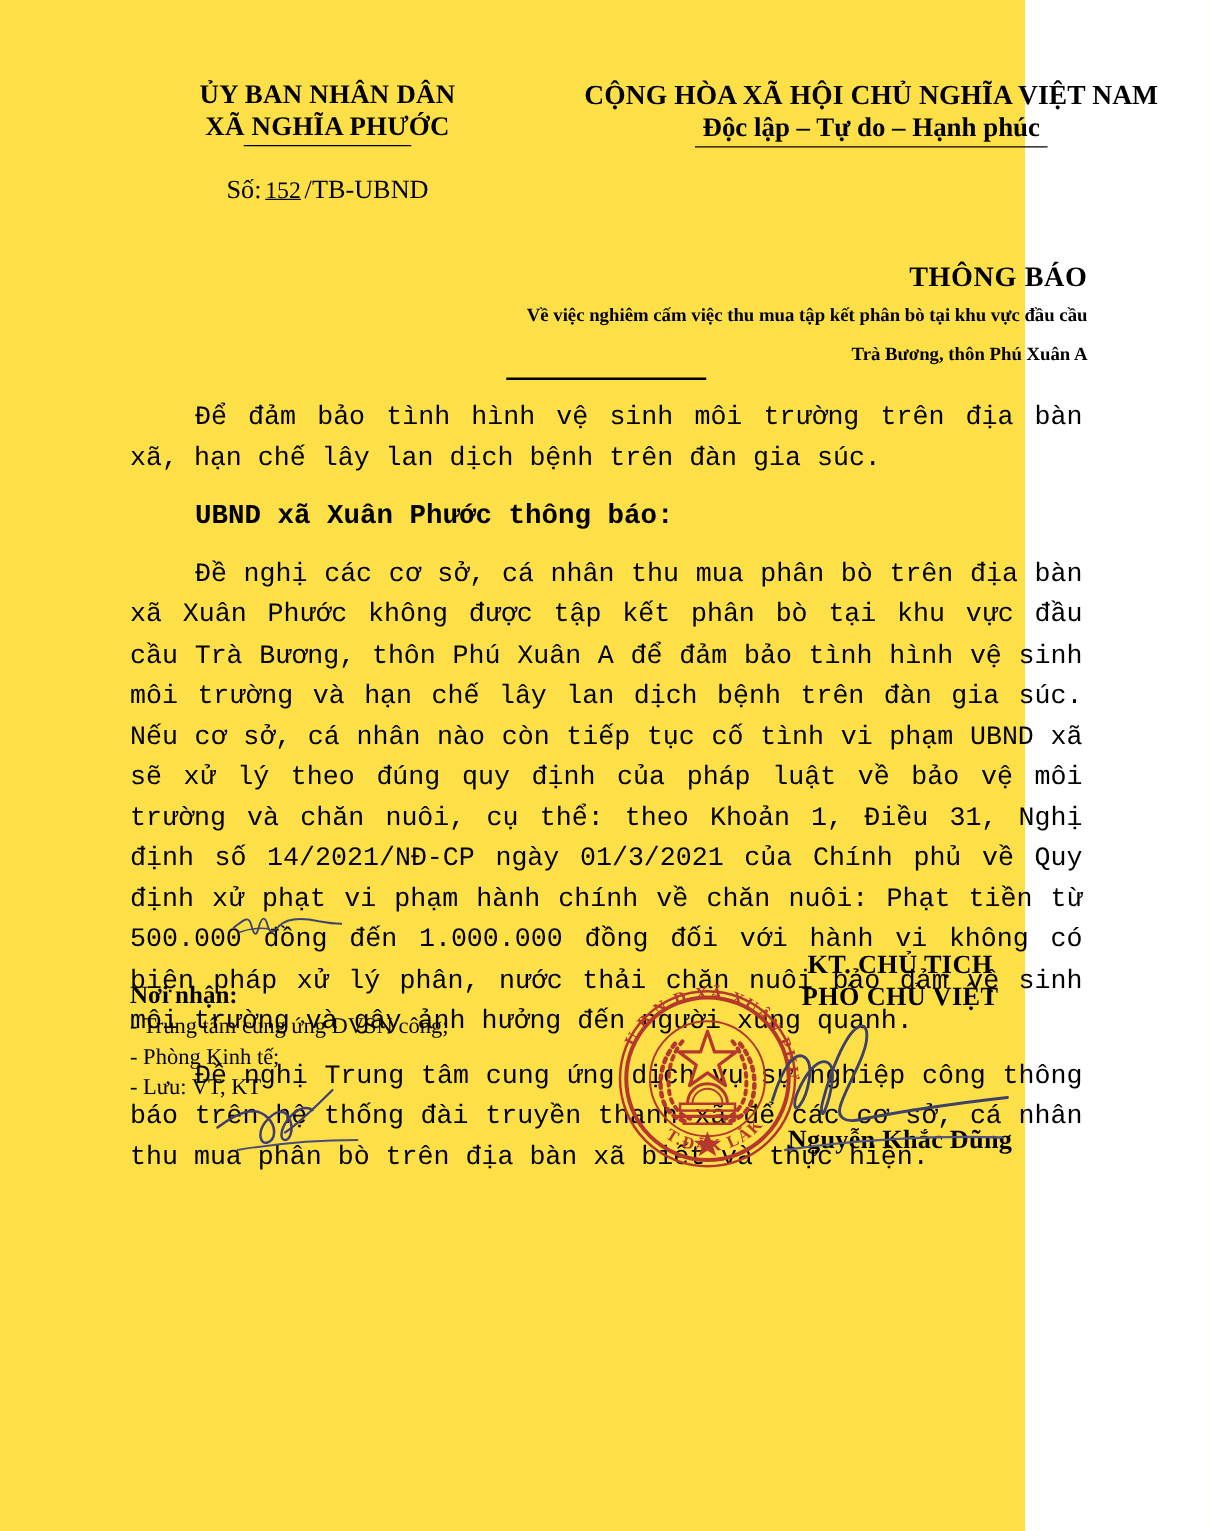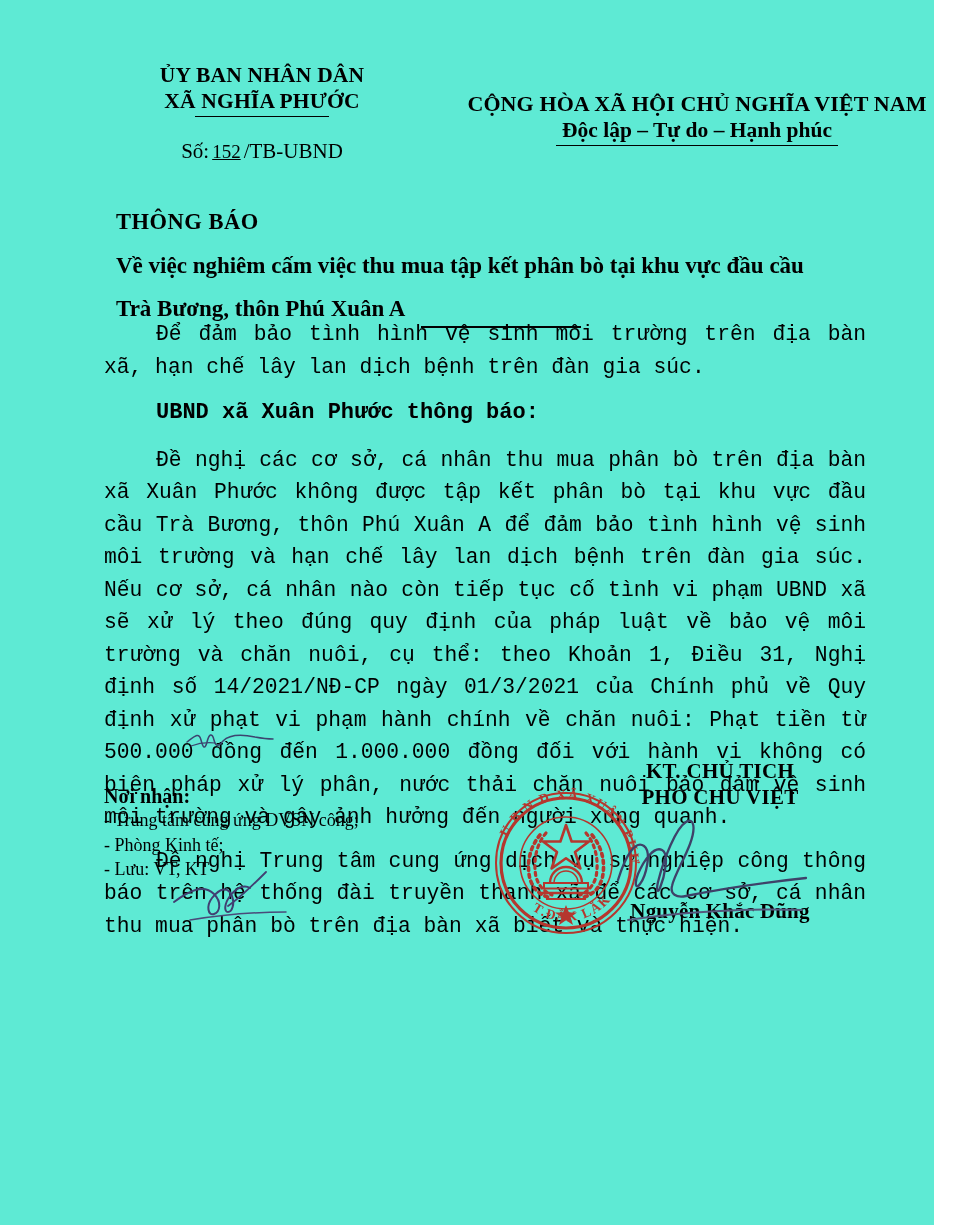--- a/index.html
+++ b/index.html
@@ -12,43 +12,42 @@
     height: 1225px;
     position: relative;
     font-family: "Liberation Serif", "DejaVu Serif", serif;
     color: #000000;
     overflow: hidden;
   }
 
   .page {
     position: absolute;
     left: 0; top: 0;
-    width: 934px;
+    width: 820px;
     height: 1225px;
-    background: #5eead4;
+    background: #fde047;
   }
 
   
   .header {
     position: absolute;
     left: 0;
     top: 62px;
     width: 967px;
     display: flex;
     align-items: flex-start;
   }
   .header-left {
     width: 400px;
     margin-left: 62px;
     text-align: center;
   }
   .header-right {
     width: 470px;
     text-align: center;
-    margin-top: 28px;
   }
   .org-line {
     font-weight: bold;
     font-size: 21.5px;
     letter-spacing: 0.2px;
     line-height: 26px;
     white-space: nowrap;
   }
   .org-underline-wrap {
     display: flex;
@@ -95,36 +94,36 @@
     font-size: 21px;
     line-height: 26px;
     margin-top: 22px;
     white-space: nowrap;
   }
   .date-line .dpart { padding-left: 4px; }
 
   
   .title-block {
     position: absolute;
-    left: 116px;
+    left: 100px;
     top: 207px;
     width: 770px;
-    text-align: left;
+    text-align: right;
   }
   .title-main {
     font-weight: bold;
     font-size: 22.5px;
     letter-spacing: 0.5px;
     line-height: 30px;
   }
   .title-sub {
     font-weight: bold;
-    font-size: 23px;
+    font-size: 15px;
     line-height: 29px;
-    margin-top: 14px;
+    margin-top: 2px;
   }
   .rule-title {
     width: 160px;
     border-bottom: 2.2px solid #000;
     margin: 3px auto 0 auto;
   }
 
   
   .body-block {
     position: absolute;

